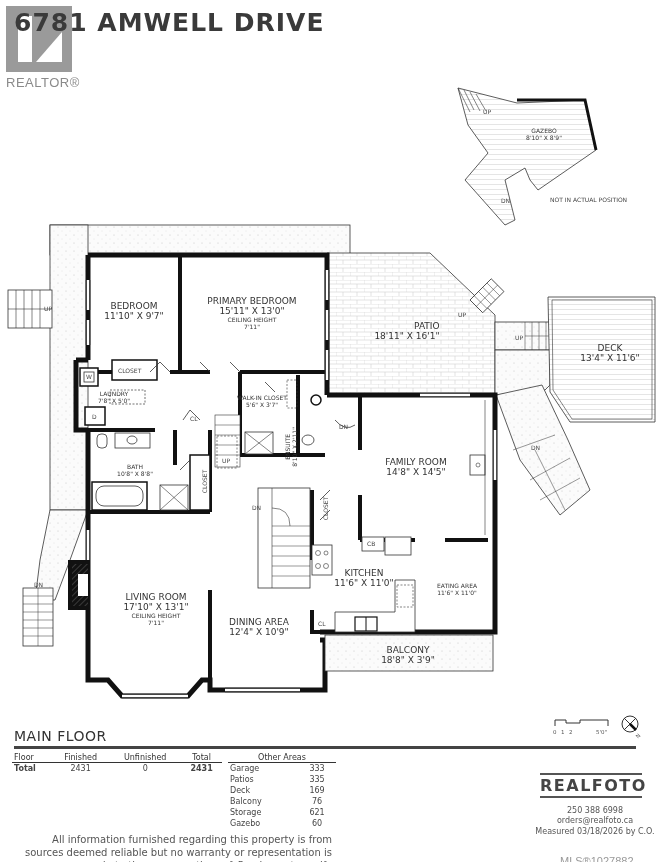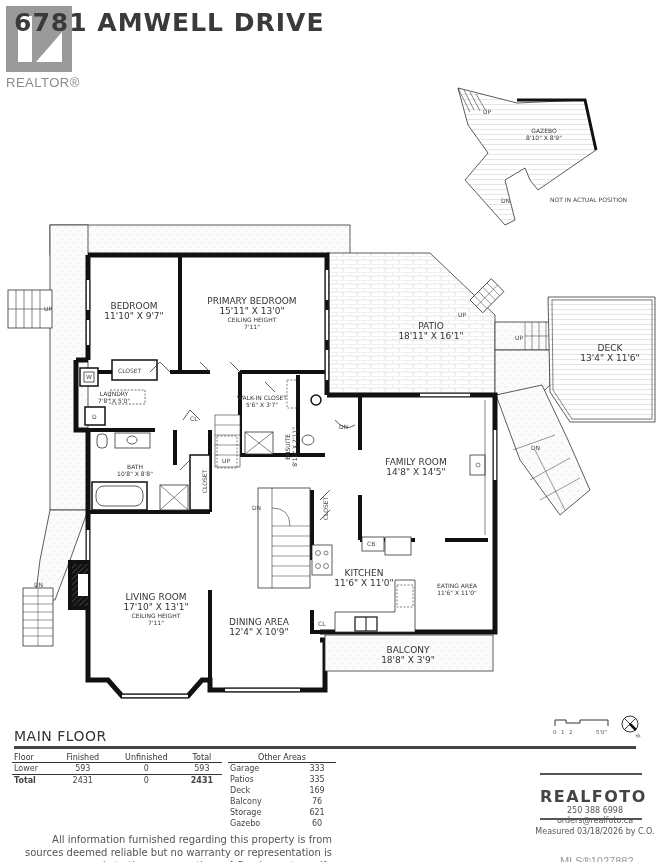--- a/index.html
+++ b/index.html
@@ -24,21 +24,21 @@
   table.area td { padding:0 2px; text-align:center; height:11px; }
   table.area td.left, table.area th.left { text-align:left;margin-top:6px; }
   .t1 { left:12px; top:753px; width:210px; }
   .t1 th { border-bottom:1px solid #333; }
   .t1 tr.total td { border-top:1px solid #333; font-weight:bold; }
   .t2 { left:228px; top:753px; width:108px; }
   .t2 th { border-bottom:1px solid #333; }
   .disclaimer { left:12px; top:833px; width:320px; font-size:10px; line-height:1.3; color:#555; font-family:"DejaVu Sans", sans-serif;text-align:right; }
   .rf { left:540px; top:773px; width:102px; }
   .rf .bar { height:2px; background:#555; }
-  .rf .name { font-size:16px; font-weight:bold; letter-spacing:1.5px; text-align:center; color:#444; padding:12px 0; font-family:"DejaVu Sans", sans-serif; }
+  .rf .name { font-size:16px; font-weight:bold; letter-spacing:1.5px; text-align:center; color:#444; padding:1px 0; font-family:"DejaVu Sans", sans-serif; }
   .rf-info { left:528px; top:806px; width:134px; text-align:center; font-size:8px; line-height:1.3; color:#555; font-family:"DejaVu Sans", sans-serif; }
   .mls { left:560px; top:855px; font-size:11px; color:#999; }
   .scale-lbl { font-size:5.5px; color:#555; font-family:"DejaVu Sans", sans-serif; }
 </style>
 </head>
 <body>
 
 <div class="abs realtor-logo">
   <div class="r-white"></div>
   <div class="r-tri"></div>
@@ -208,21 +208,21 @@
 <div class="lbl" style="left:134px;top:301px;">
   <div class="n">BEDROOM</div>
   <div class="d">11'10" X 9'7"</div>
 </div>
 <div class="lbl" style="left:252px;top:296px;">
   <div class="n">PRIMARY BEDROOM</div>
   <div class="d">15'11" X 13'0"</div>
   <div class="c">CEILING HEIGHT</div>
   <div class="c">7'11"</div>
 </div>
-<div class="lbl" style="left:431px;top:321px;">
+<div class="lbl" style="left:407px;top:321px;text-align:right;">
   <div class="n">PATIO</div>
   <div class="d">18'11" X 16'1"</div>
 </div>
 <div class="lbl" style="left:610px;top:343px;">
   <div class="n">DECK</div>
   <div class="d">13'4" X 11'6"</div>
 </div>
 <div class="lbl sm" style="left:544px;top:128px;">
   <div class="n">GAZEBO</div>
   <div class="d">8'10" X 8'9"</div>
@@ -306,26 +306,20 @@
 <div class="abs hr"></div>
 
 <table class="area t1">
   <tbody>
       <tr>
     <th class="left">Floor</th>
     <th>Finished</th>
     <th>Unfinished</th>
     <th>Total</th>
   </tr>
-  <tr>
-    <td class="left">Lower</td>
-    <td>593</td>
-    <td>0</td>
-    <td>593</td>
-  </tr>
   <tr class="total">
     <td class="left">Total</td>
     <td style="font-weight:normal">2431</td>
     <td style="font-weight:normal">0</td>
     <td>2431</td>
   </tr>
 </tbody>
   </table>
 
 <table class="area t2">

